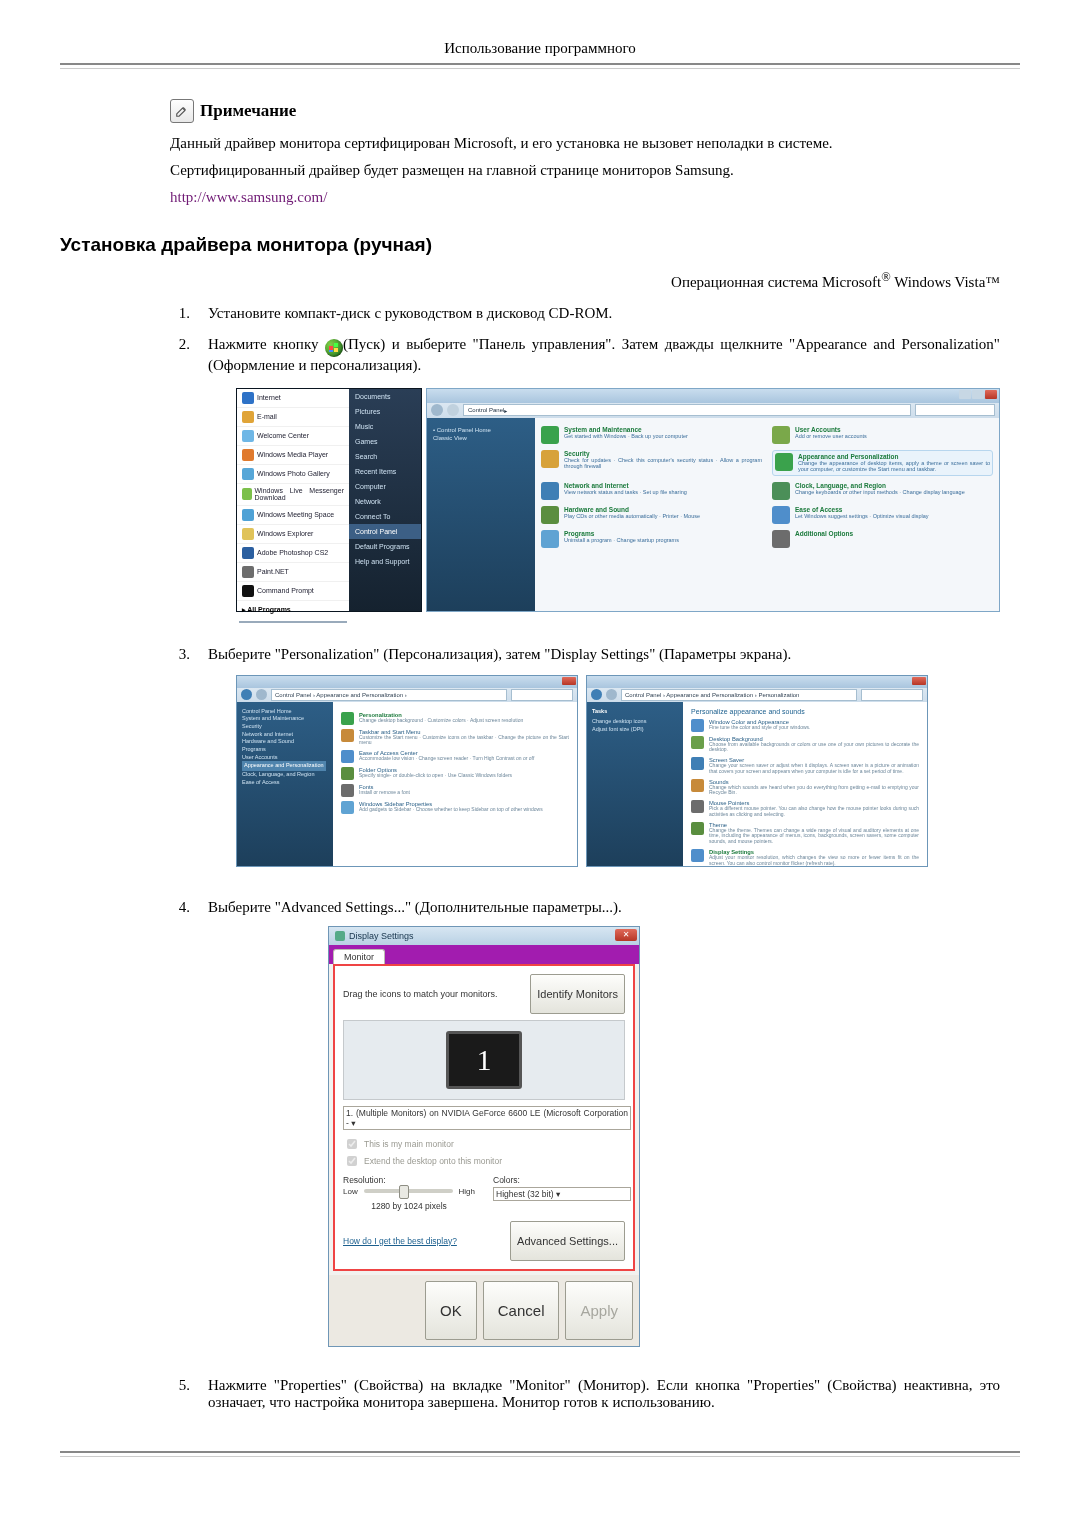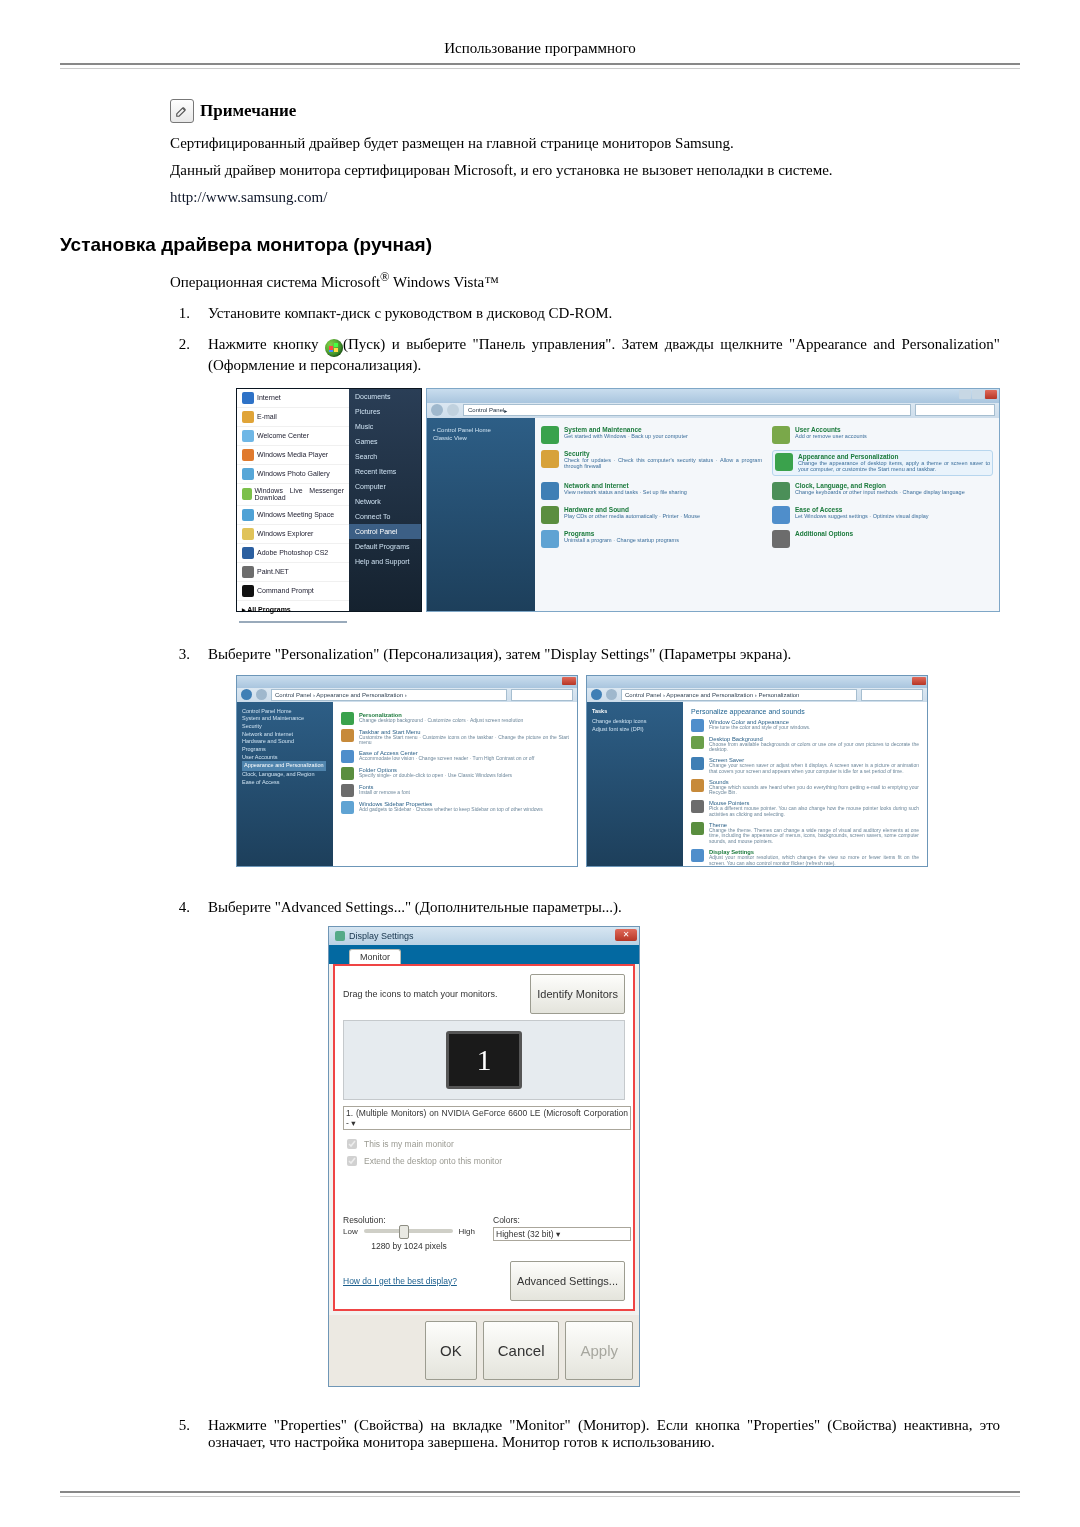--- a/index.html
+++ b/index.html
@@ -47,28 +47,28 @@
     border: 1px solid #777;
     border-radius: 3px;
     display: inline-flex;
     align-items: center;
     justify-content: center;
     background: linear-gradient(#fefefe,#e8e8e8);
   }
   .note-icon svg { width: 14px; height: 14px; }
   .note-title { font-weight: bold; font-size: 17px; }
   .para { margin: 10px 0; text-align: justify; }
-  .link { color: #0f172a; }
+  .link { color: #701a75; }
   h2.section {
     font-family: Arial, sans-serif;
     font-weight: bold;
     font-size: 19px;
     margin: 28px 0 14px 0;
   }
-  .subhead { margin: 0 0 14px 0; }
+  .subhead { margin: 0 0 14px 0; text-align: right; }
   ol.steps {
     list-style: none;
     padding: 0;
     margin: 0;
   }
   ol.steps > li {
     display: flex;
     gap: 18px;
     margin: 14px 0;
   }
@@ -175,33 +175,33 @@
 
   
   .ds-wrap{margin:10px 0 16px 120px;}
   .ds{
     width:310px;border:1px solid #6f96b6;
     font-family:"Segoe UI",Arial,sans-serif;font-size:9px;color:#333;
     background:#f2f2ef;
   }
   .ds .tb{height:18px;background:linear-gradient(#d7e6f2,#b9d1e4);display:flex;align-items:center;padding:0 6px;color:#17344c;position:relative;font-size:9px;}
   .ds .tb .close{position:absolute;right:2px;top:2px;width:22px;height:12px;background:linear-gradient(#e06a5a,#b63626);border-radius:2px;color:#fff;font-size:8px;display:flex;align-items:center;justify-content:center;}
-  .ds .tabstrip{background:#0369a1;padding:4px 4px 0 20px;}
+  .ds .tabstrip{background:#a21caf;padding:4px 4px 0 4px;}
   .ds .tab{display:inline-block;background:#fff;border:1px solid #bcbcb2;border-bottom:none;padding:2px 10px;font-size:9px;border-radius:3px 3px 0 0;}
   .ds .pane{background:#fff;border:2px solid #ef4444;margin:0 4px 4px 4px;padding:8px;}
   .ds .hint{font-size:9px;margin-bottom:4px;display:flex;justify-content:space-between;align-items:center;}
   .ds .idbtn{border:1px solid #9c9c90;background:linear-gradient(#fdfdfb,#e4e4dc);padding:13px 6px;font-size:11px;border-radius:2px;}
   .ds .monprev{height:78px;background:#e6ebef;border:1px solid #c5c9cc;display:flex;align-items:center;justify-content:center;margin:6px 0;}
   .ds .monprev .mon{width:70px;height:52px;background:#1a1a1a;border:3px solid #555;border-radius:3px;color:#fff;display:flex;align-items:center;justify-content:center;font-size:30px;font-family:Georgia,serif;}
   .ds .sel{width:100%;font-size:8.5px;padding:1px 2px;border:1px solid #aaa69b;background:#fff;margin:3px 0 6px;}
   .ds .chk{font-size:8.5px;color:#9a9a92;display:flex;align-items:center;gap:4px;margin:1px 0;}
   .ds .chk input{width:10px;height:10px;}
   .ds .grid2{display:flex;gap:18px;margin-top:6px;}
   .ds .col{flex:1;}
-  .ds .lbl{font-size:8.5px;margin-bottom:2px;margin-top:40px;}
+  .ds .lbl{font-size:8.5px;margin-bottom:2px;}
   .ds .sldrow{display:flex;align-items:center;gap:6px;font-size:8px;}
   .ds .sld{flex:1;height:4px;background:#cfcfc7;position:relative;border-radius:2px;}
   .ds .sld .thumb{position:absolute;left:40%;top:-4px;width:8px;height:12px;background:#e9e9e3;border:1px solid #8e8e84;border-radius:2px;}
   .ds .resval{text-align:center;font-size:8.5px;margin-top:5px;}
   .ds .colsel{width:100%;font-size:8.5px;border:1px solid #aaa69b;background:#fff;padding:1px 2px;}
   .ds .link{color:#1b5f8e;text-decoration:underline;font-size:8.5px;}
   .ds .foot{display:flex;justify-content:space-between;align-items:center;margin-top:10px;}
   .ds .btns{display:flex;justify-content:flex-end;gap:6px;padding:6px;background:#ece9e2;}
   .ds .btn{border:1px solid #9c9c90;background:linear-gradient(#fdfdfb,#e4e4dc);padding:20px 14px;font-size:15px;border-radius:2px;}
   .ds .btn.dis{color:#a7a79f;}
@@ -219,22 +219,22 @@
   <div class="note-row">
     <span class="note-icon">
       <svg viewBox="0 0 24 24">
           <path d="M3 17l10-10 4 4-10 10H3v-4z" fill="none" stroke="#555" stroke-width="2"></path>
           <path d="M14 6l4 4" stroke="#555" stroke-width="2"></path>
         </svg>
     </span>
     <span class="note-title">Примечание</span>
   </div>
 
+  <p class="para">Данный драйвер монитора сертифицирован Microsoft, и его установка не вызовет неполадки в системе.</p>
   <p class="para">Сертифицированный драйвер будет размещен на главной странице мониторов Samsung.</p>
-  <p class="para">Данный драйвер монитора сертифицирован Microsoft, и его установка не вызовет неполадки в системе.</p>
   <p class="para"><span class="link">http://www.samsung.com/</span></p>
 
 </div>
 
 <h2 class="section">Установка драйвера монитора (ручная)</h2>
 
 <div class="content">
   <p class="subhead">
     <span>Операционная система Microsoft</span><sup>®</sup><span> Windows Vista™</span>
   </p>

